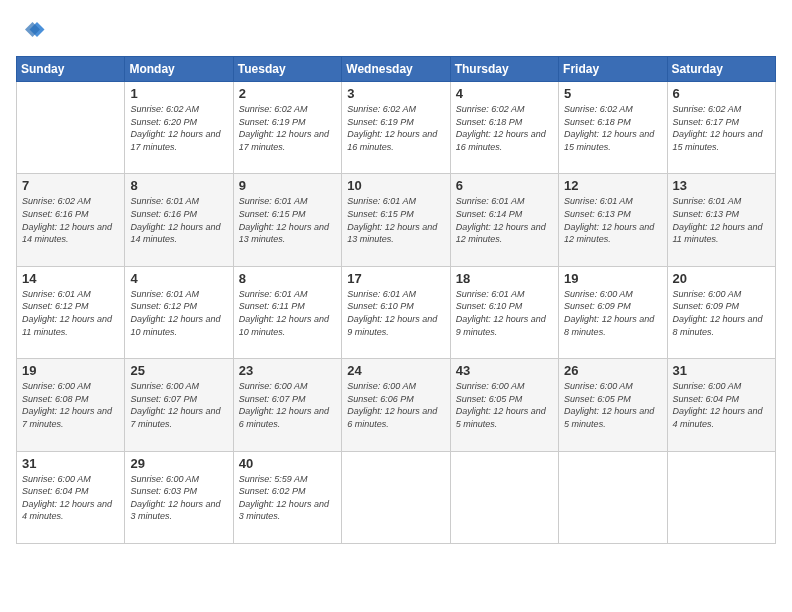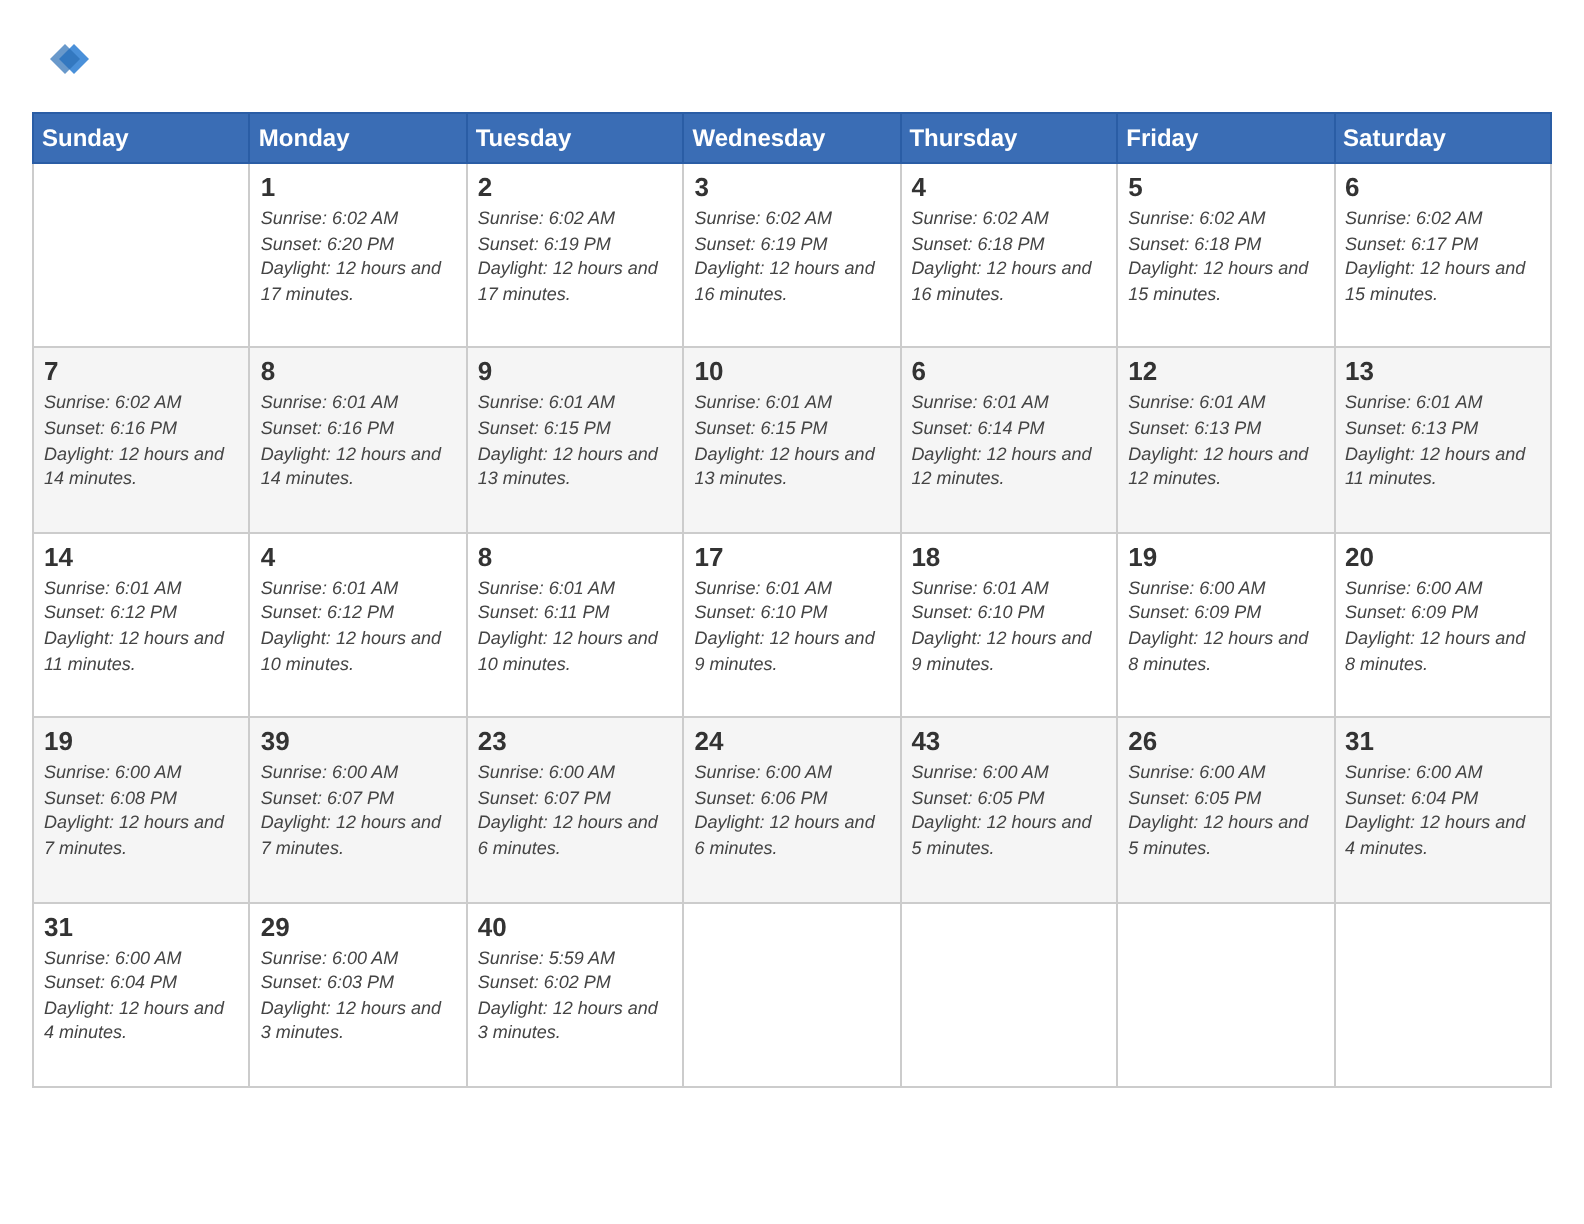--- a/index.html
+++ b/index.html
@@ -223,21 +223,21 @@
             <span class="day-number">20</span>
             <div class="day-info">Sunrise: 6:00 AM<br>Sunset: 6:09 PM<br>Daylight: 12 hours and 8 minutes.</div>
           </td>
         </tr>
         <tr>
           <td>
             <span class="day-number">19</span>
             <div class="day-info">Sunrise: 6:00 AM<br>Sunset: 6:08 PM<br>Daylight: 12 hours and 7 minutes.</div>
           </td>
           <td>
-            <span class="day-number">39</span>
+            <span class="day-number">25</span>
             <div class="day-info">Sunrise: 6:00 AM<br>Sunset: 6:07 PM<br>Daylight: 12 hours and 7 minutes.</div>
           </td>
           <td>
             <span class="day-number">23</span>
             <div class="day-info">Sunrise: 6:00 AM<br>Sunset: 6:07 PM<br>Daylight: 12 hours and 6 minutes.</div>
           </td>
           <td>
             <span class="day-number">24</span>
             <div class="day-info">Sunrise: 6:00 AM<br>Sunset: 6:06 PM<br>Daylight: 12 hours and 6 minutes.</div>
           </td>

